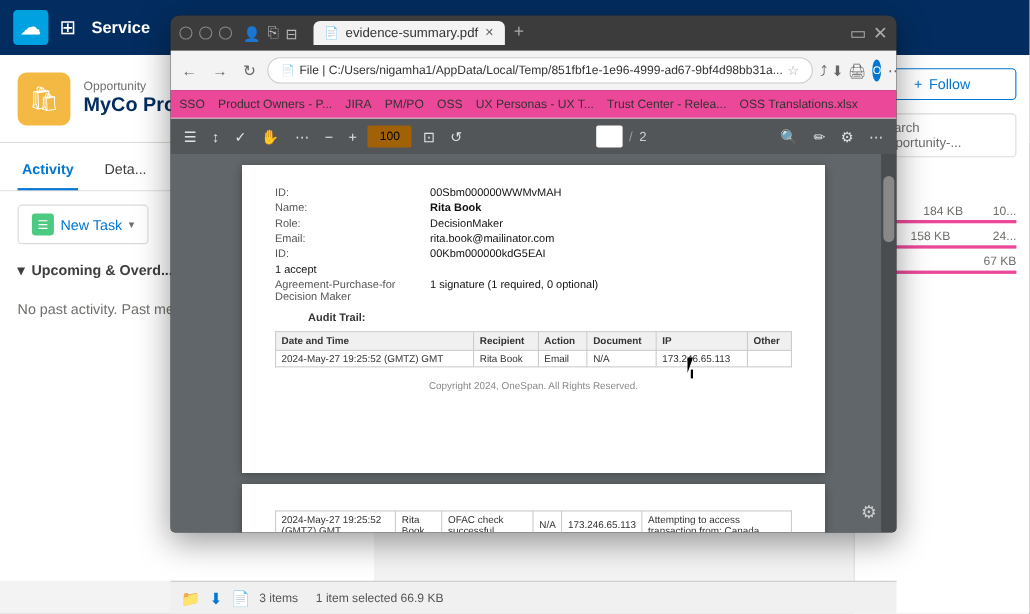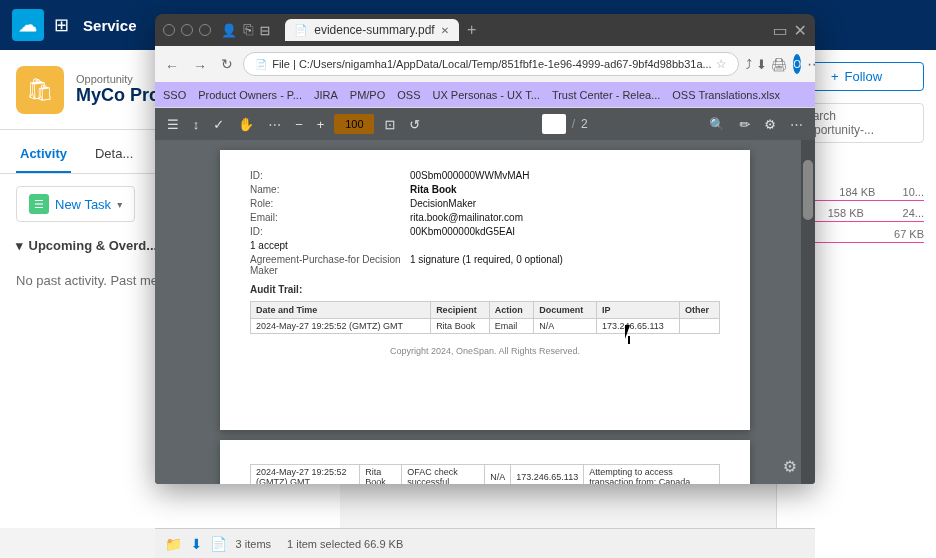--- a/index.html
+++ b/index.html
@@ -127,21 +127,21 @@
       font-size: 18px;
       cursor: pointer;
       display: block;
     }
     .file-item {
       display: flex;
       justify-content: space-between;
       font-size: 11px;
       color: #3e3e3c;
       padding: 2px 0;
-      border-bottom: 1px solid #ec4899;
+      border-bottom: 3px solid #ec4899;
       gap: 14px;
     }
     .file-size {
       color: #706e6b;
     }
 
     
     .crm-tabs {
       position: absolute;
       top: 130px;
@@ -322,21 +322,21 @@
       background: #0176d3;
       border-radius: 50%;
       color: white;
       font-size: 10px;
       display: flex; align-items: center; justify-content: center;
     }
 
     
     .bookmarks-bar {
       height: 26px;
-      background: #c4b5fd;
+      background: #ec4899;
       border-bottom: 1px solid #ddd;
       display: flex;
       align-items: center;
       padding: 0 8px;
       gap: 12px;
       font-size: 11px;
       color: #333;
       flex-shrink: 0;
     }
     .bookmark-item {
@@ -436,38 +436,39 @@
     }
     .pdf-page-1 { min-height: 280px; }
     .pdf-page-2 { min-height: 160px; }
 
     .pdf-field-row {
       display: flex;
       gap: 0;
       margin-bottom: 3px;
     }
     .pdf-field-label {
-      width: 160px;
+      width: 141px;
       font-weight: normal;
       color: #555;
       flex-shrink: 0;
     }
     .pdf-field-value {
       font-weight: 600;
       color: #111;
     }
     .pdf-field-value.normal {
       font-weight: normal;
     }
 
     .pdf-section-title {
       font-weight: bold;
       margin-bottom: 6px;
       margin-top: 8px;
       font-size: 10px;
+      margin-left: 30px;
     }
 
     
     .audit-table {
       width: 100%;
       border-collapse: collapse;
       font-size: 9px;
       margin-top: 4px;
     }
     .audit-table th {

